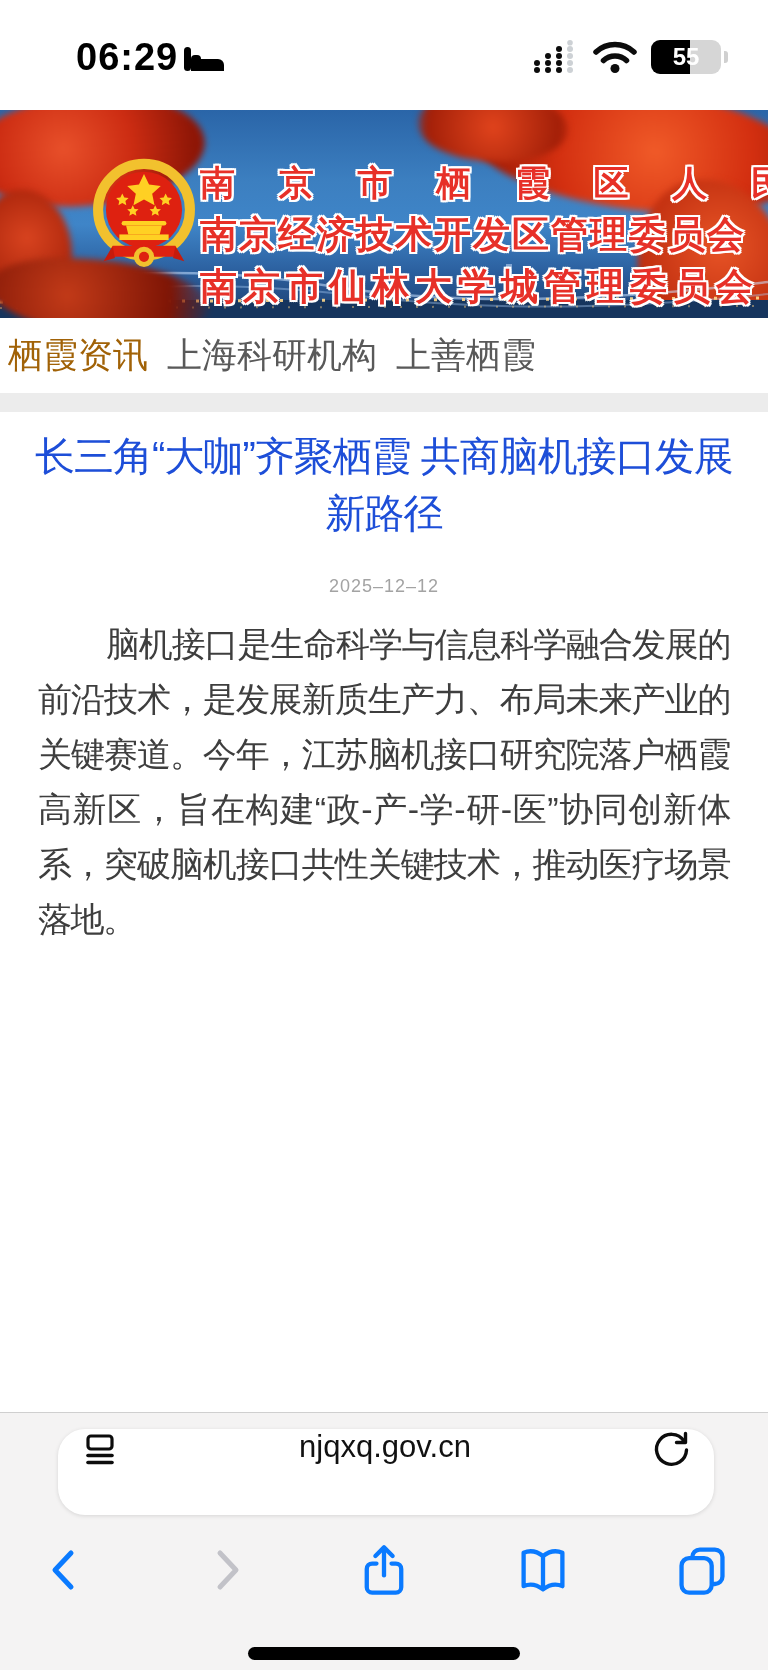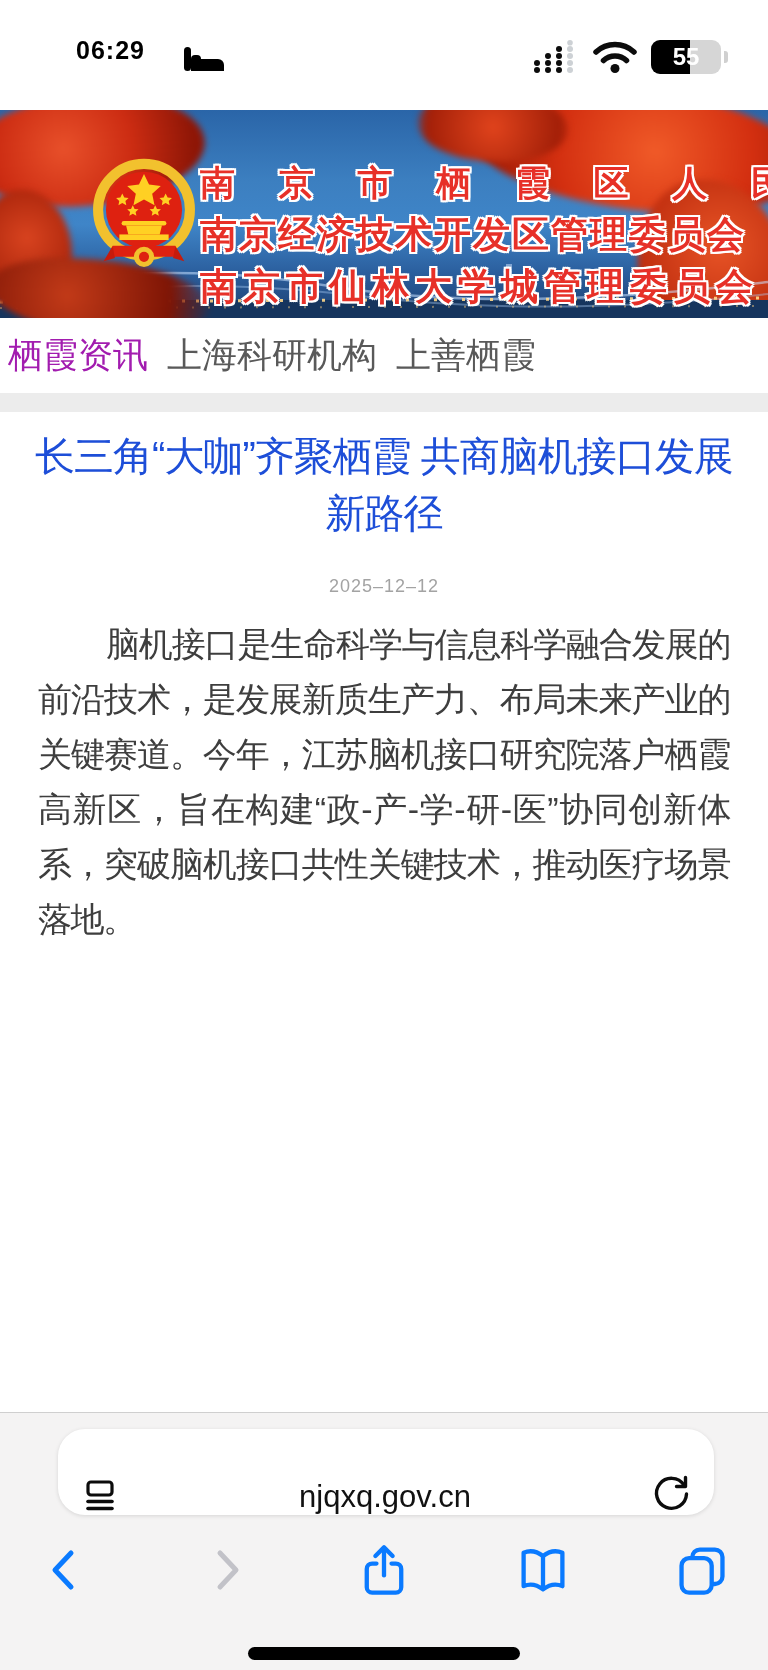--- a/index.html
+++ b/index.html
@@ -4,21 +4,21 @@
 <style>
   * { margin:0; padding:0; box-sizing:border-box; }
   html,body { background:#888; }
   body { font-family:"Liberation Sans","DejaVu Sans",sans-serif; }
   .phone {
     position:relative; width:768px; height:1670px; margin:0 auto;
     background:#ffffff; overflow:hidden;
   }
   
   .statusbar { position:absolute; top:0; left:0; right:0; height:110px; background:#fff; }
-  .sb-time { position:absolute; left:76px; top:36px; font-size:25px; font-weight:700; color:#000; letter-spacing:1px; }
+  .sb-time { position:absolute; left:76px; top:36px; font-size:38px; font-weight:700; color:#000; letter-spacing:1px; }
   .sb-bed { position:absolute; left:182px; top:44px; }
   .sb-right { position:absolute; right:40px; top:40px; display:flex; align-items:center; gap:14px; }
   .battery { position:relative; width:70px; height:34px; border-radius:9px; background:#d6d6d6; overflow:hidden; }
   .battery-fill { position:absolute; left:0; top:0; bottom:0; width:55%; background:#000; }
   .battery-num { position:absolute; inset:0; display:flex; align-items:center; justify-content:center;
                  color:#fff; font-size:24px; font-weight:700; letter-spacing:0; }
   .battery-nub { width:4px; height:12px; background:#d0d0d0; border-radius:0 3px 3px 0; margin-left:-11px; }
   
   .banner {
     position:absolute; top:110px; left:0; width:768px; height:208px; overflow:hidden;
@@ -39,36 +39,36 @@
                  0 -2px 0 #fff, 0 2px 0 #fff, -2px 0 0 #fff, 2px 0 0 #fff;
   }
   .bl1 { font-size:35px; letter-spacing:17px; margin-bottom:3px; }
   .bl2 { font-size:37px; letter-spacing:2px; margin-bottom:2px; }
   .bl3 { font-size:37px; letter-spacing:6px; }
   .bridge { position:absolute; left:0; bottom:0; width:768px; height:62px; }
   
   .nav { position:absolute; top:318px; left:0; width:768px; height:75px; background:#fff;
          display:flex; align-items:center; padding:0 8px; gap:19px; }
   .nav-item { font-size:35px; color:#595959; white-space:nowrap; }
-  .nav-item.active { color:#a21caf;text-align:center; }
+  .nav-item.active { color:#a16207;text-align:center; }
   .divider-strip { position:absolute; top:393px; left:0; width:768px; height:19px; background:#ececec; }
   
   .content { position:absolute; top:412px; left:0; width:768px; height:1000px; overflow:hidden; background:#fff; }
   .article-title { margin:16px 28px 0; text-align:center; font-size:40px; line-height:57px;
                    font-weight:400; color:#1d4ed8; letter-spacing:-1px; }
   .article-date { margin-top:34px; text-align:center; font-size:18px; color:#a3a3a3; letter-spacing:1px; }
   .article-body { margin:20px 38px 0; }
   .article-body p { font-size:34px; line-height:55px; color:#3e3e3e; text-align:justify;
                     text-indent:2em; letter-spacing:-1.5px; }
   
   .chrome { position:absolute; top:1412px; left:0; width:768px; height:258px;
             background:#f4f3f3; border-top:1px solid #cfcfcf; }
   .urlbar { position:absolute; left:58px; top:16px; width:656px; height:86px; background:#fff;
             border-radius:27px; box-shadow:0 1px 4px rgba(0,0,0,0.12);
-            display:flex; align-items:flex-end; justify-content:space-between; padding:0 22px; }
+            display:flex; align-items:flex-start; justify-content:space-between; padding:0 22px; }
   .url-text { font-size:31px; color:#111; letter-spacing:0; }
   .toolbar { position:absolute; left:0; top:112px; width:768px; height:90px;
              display:flex; align-items:center; justify-content:space-between; padding:0 36px; }
   .tool-btn { width:60px; height:60px; display:flex; align-items:center; justify-content:center; }
   .home-indicator { position:absolute; left:50%; transform:translateX(-50%); bottom:10px;
                     width:272px; height:13px; border-radius:7px; background:#000; }
   svg { display:block; }
 </style>
 </head>
 <body>

